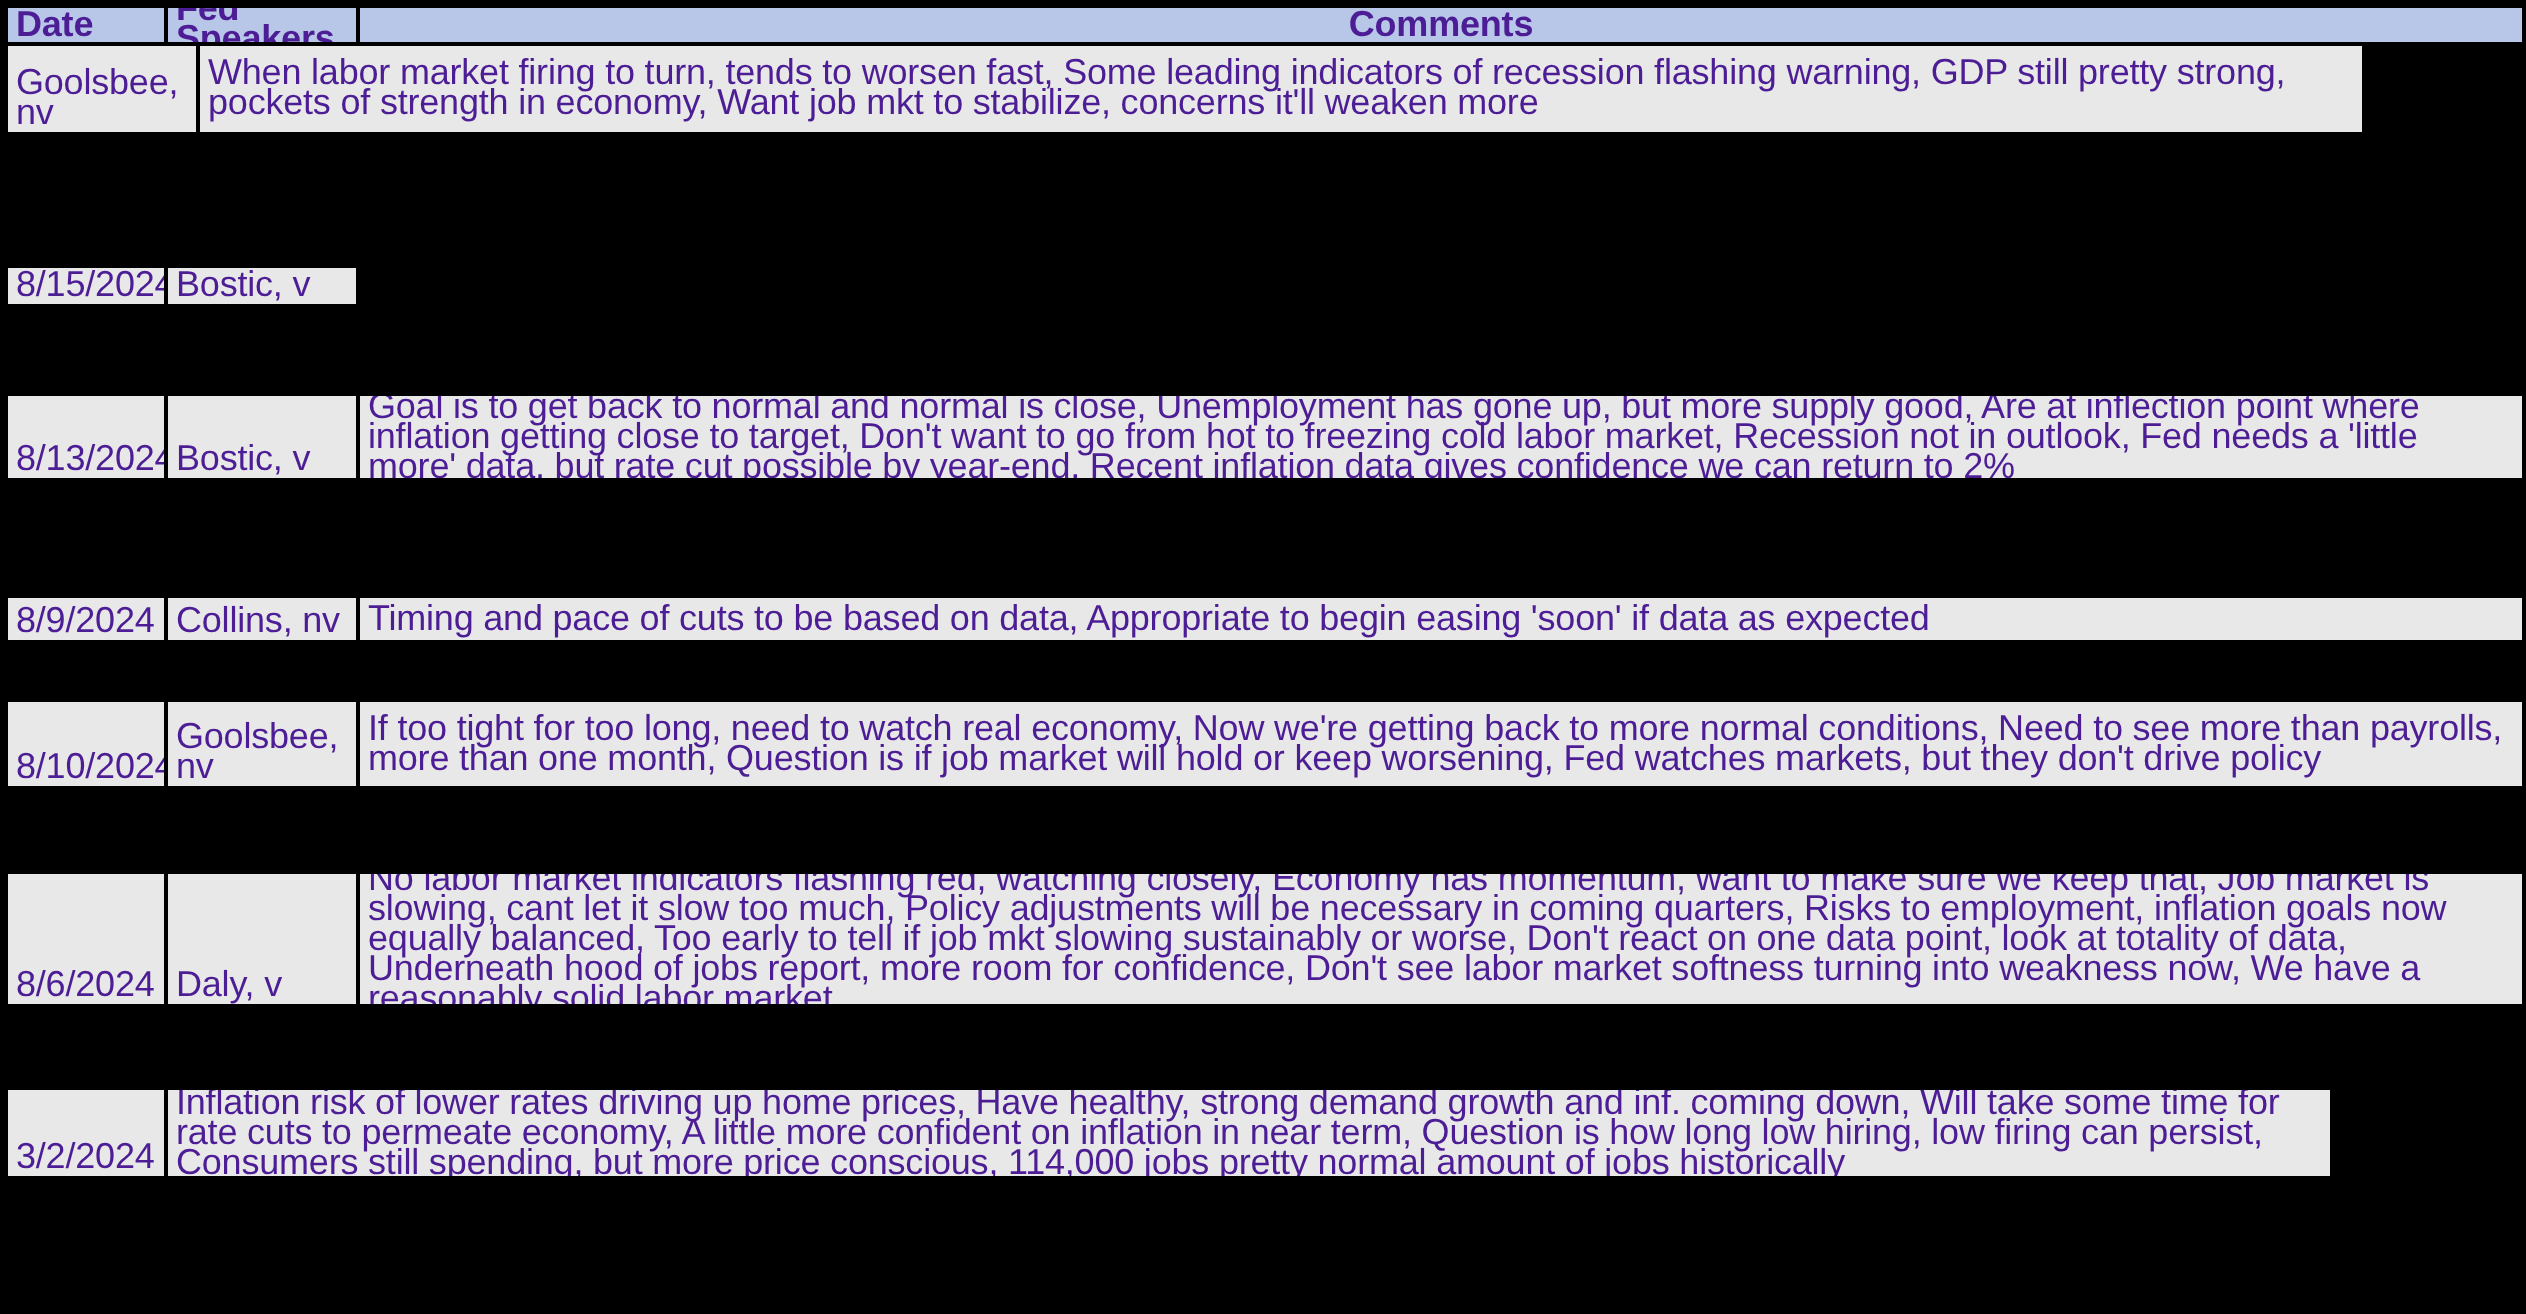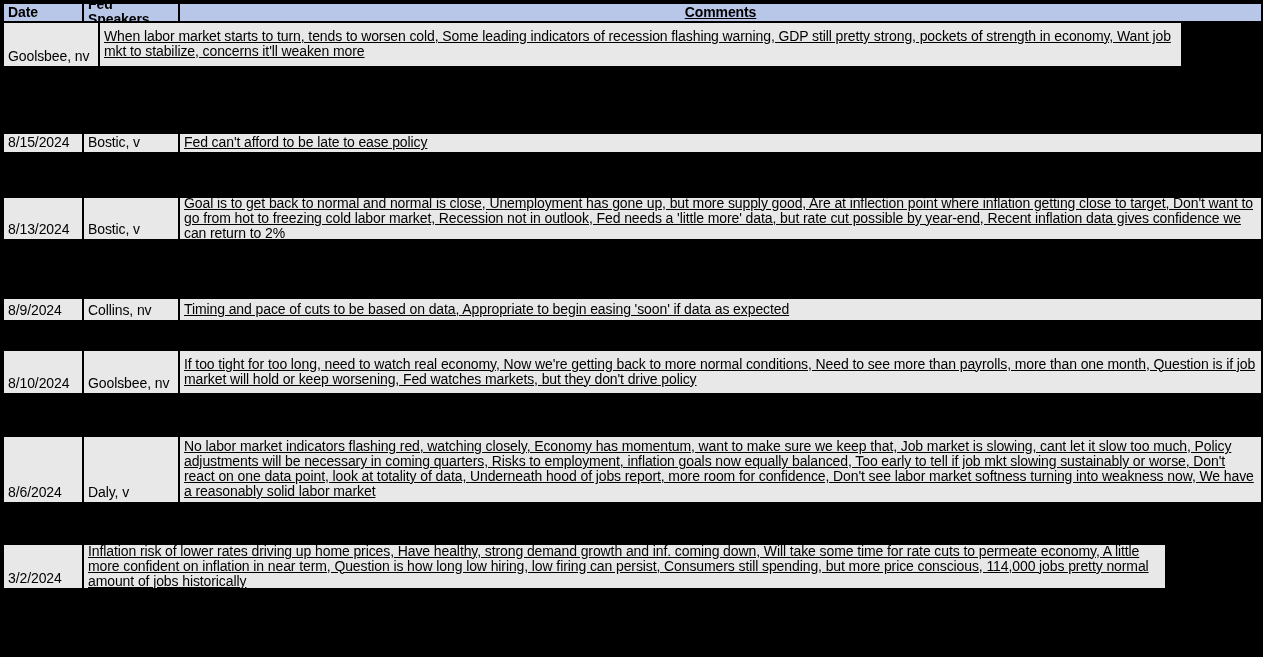--- a/index.html
+++ b/index.html
@@ -18,29 +18,29 @@
   .row {
     position: absolute;
     left: 3px;
     display: flex;
     align-items: stretch;
   }
   .cell {
     box-sizing: border-box;
     border: 1.5px solid #000000;
     background: #e8e8e8;
-    color: #000000;
-    font-size: 14px;
+    color: #4c1d95;
+    font-size: 18px;
     line-height: 15px;
     letter-spacing: -0.1px;
     overflow: hidden;
   }
   .c-date    { width: 80px;  display: flex; align-items: flex-end; padding: 1px 3px 2px 4px; }
   .c-speaker { width: 96px;  display: flex; align-items: flex-end; padding: 1px 5px 2px 4px; }
-  .c-comment { width: 1083px; display: flex; align-items: center;  padding: 1px 4px 2px 4px; text-decoration: underline; }
+  .c-comment { width: 1083px; display: flex; align-items: center;  padding: 1px 4px 2px 4px; }
   .hdr {
     background: #b8c6e8;
     font-weight: bold;
     align-items: center;
     padding-top: 0;
     padding-bottom: 1px;
   }
   .hdr-center { justify-content: center; text-align: center; }
 </style>
 </head>
@@ -49,27 +49,26 @@
 <div class="stage">
 
   <div class="row" style="top:3px; height:19px;">
     <div class="cell c-date hdr">Date</div>
     <div class="cell c-speaker hdr">Fed Speakers</div>
     <div class="cell c-comment hdr hdr-center">Comments</div>
   </div>
 
   <div class="row" style="top:22px; height:45px;">
     <div class="cell c-speaker">Goolsbee, nv</div>
-    <div class="cell c-comment">When labor market starts to turn, tends to worsen cold, Some leading indicators of recession flashing warning, GDP still pretty strong, pockets of strength in economy, Want job mkt to stabilize, concerns it'll weaken more</div>
+    <div class="cell c-comment">When labor market firing to turn, tends to worsen fast, Some leading indicators of recession flashing warning, GDP still pretty strong, pockets of strength in economy, Want job mkt to stabilize, concerns it'll weaken more</div>
   </div>
 
   <div class="row" style="top:130px; height:23px;align-items:flex-end;">
     <div class="cell c-date">8/15/2024</div>
     <div class="cell c-speaker">Bostic, v</div>
-    <div class="cell c-comment">Fed can't afford to be late to ease policy</div>
   </div>
 
   <div class="row" style="top:197px; height:43px;">
     <div class="cell c-date">8/13/2024</div>
     <div class="cell c-speaker">Bostic, v</div>
     <div class="cell c-comment">Goal is to get back to normal and normal is close, Unemployment has gone up, but more supply good, Are at inflection point where inflation getting close to target, Don't want to go from hot to freezing cold labor market, Recession not in outlook, Fed needs a 'little more' data, but rate cut possible by year-end, Recent inflation data gives confidence we can return to 2%</div>
   </div>
 
   <div class="row" style="top:298px; height:23px;">
     <div class="cell c-date">8/9/2024</div>

